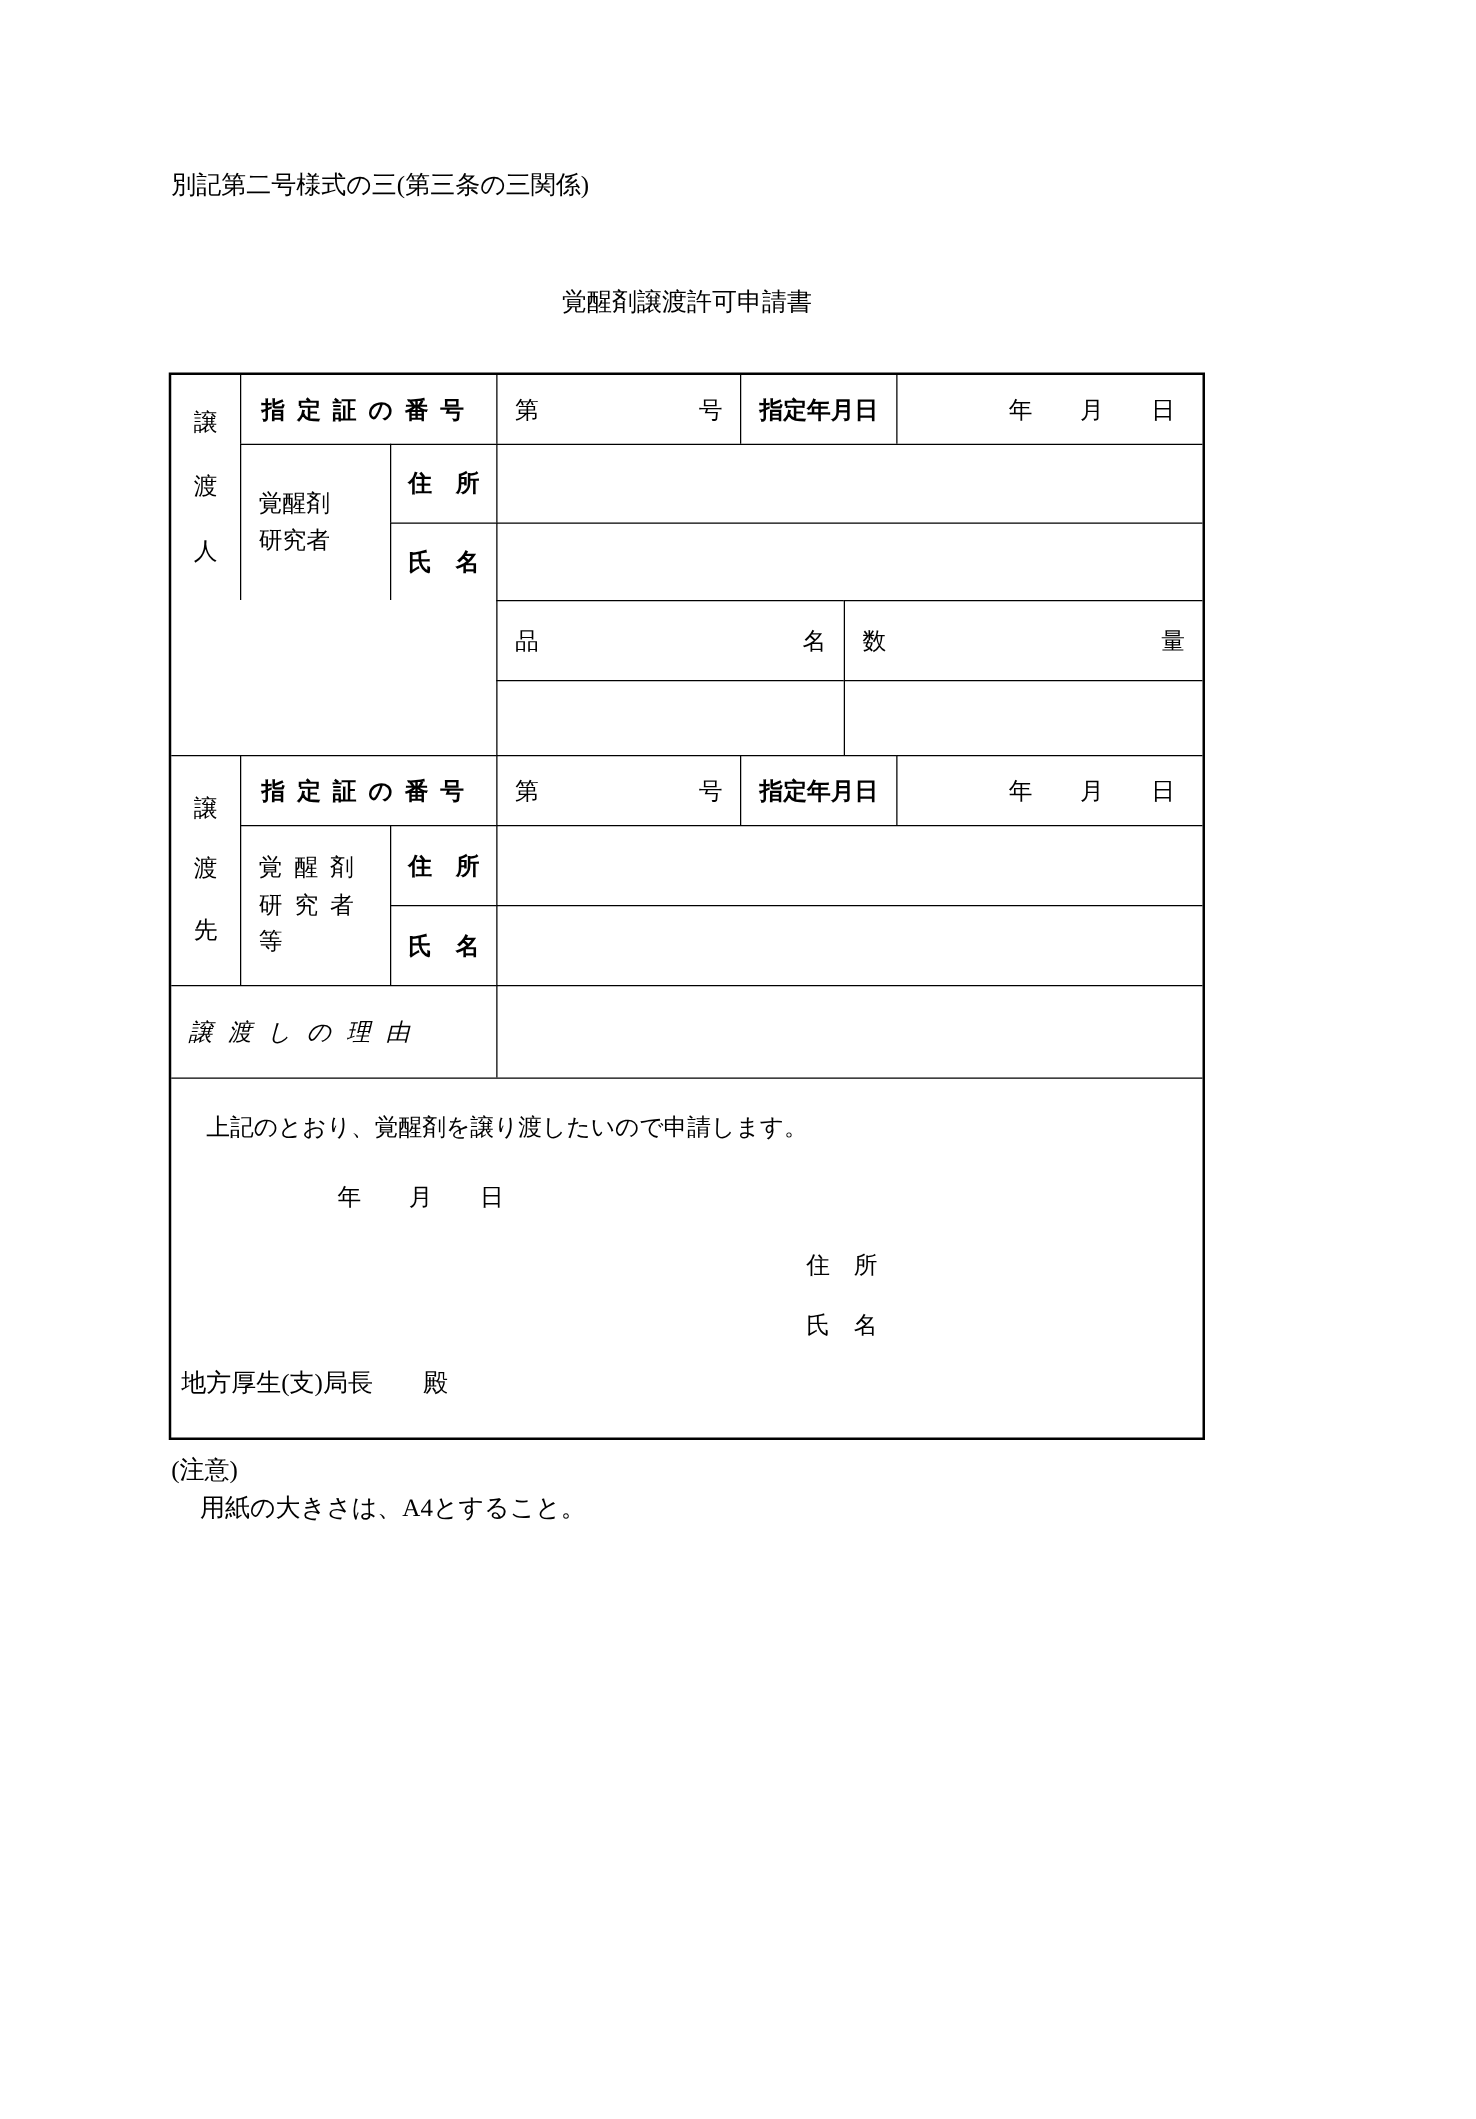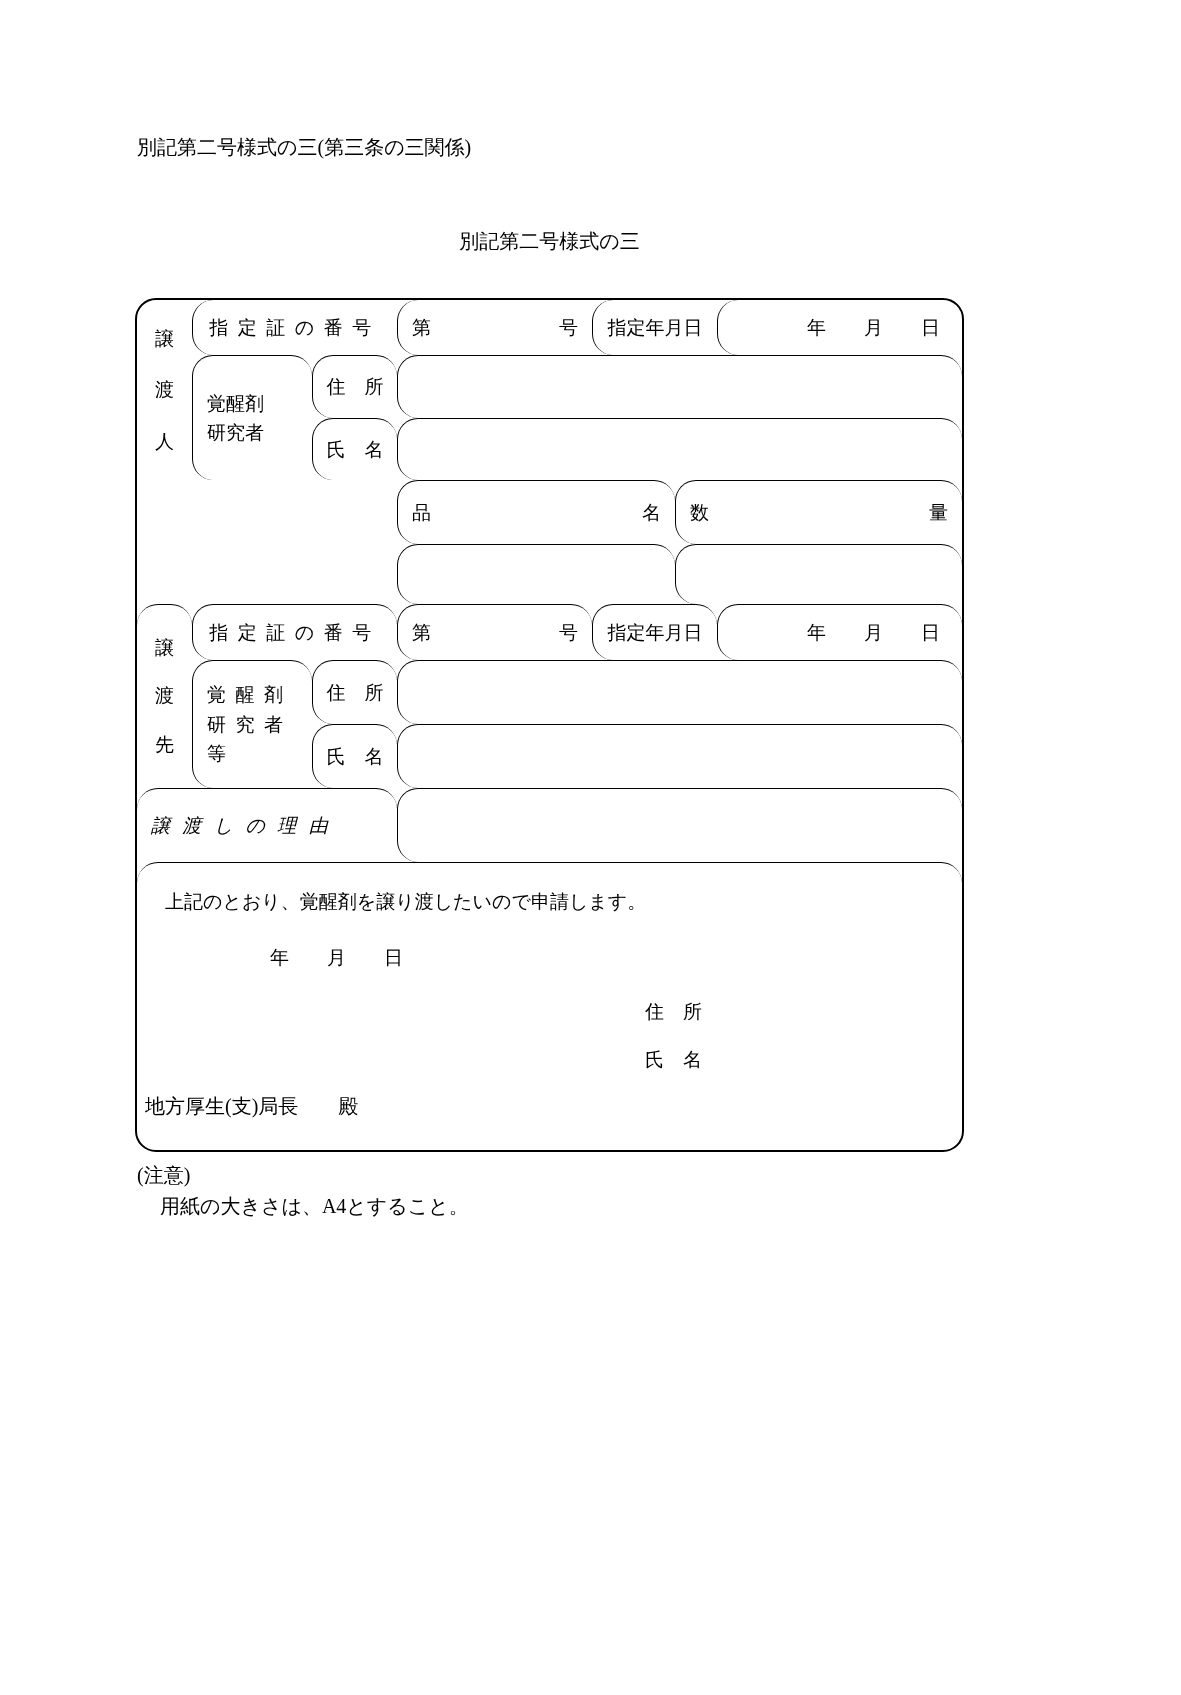--- a/index.html
+++ b/index.html
@@ -1,15 +1,15 @@
 <!DOCTYPE html>
 <html><head>
 <meta charset="utf-8">
 <style>
-  * { margin:0; padding:0; box-sizing:border-box;border-radius:21px; }
+  * { margin:0; padding:0; box-sizing:border-box; }
   html,body { background:#ffffff; }
   .sheet {
     position:relative;
     width:1181px; height:1695px;
     background:#ffffff; color:#000000;
     font-family:"Liberation Serif","DejaVu Serif",serif;
     font-size:19px;
     overflow:hidden;
   }
   .form-ref {
@@ -45,21 +45,21 @@
   }
   .no-bl { border-left:none; }
   .no-bt { border-top:none; }
 
   .vlabel {
     justify-content:center; text-align:center;
     white-space:pre-line; line-height:2.7;
     padding:0 4px;
   }
   .vlabel-c { line-height:2.55; }
-  .center { justify-content:center; }
+  .center { justify-content:center;font-weight:bold; }
   .right-pad { justify-content:flex-end; padding-right:22px; }
   .between { justify-content:space-between; padding:0 14px; }
   .ls-5 { letter-spacing:0.5em; }
   .ls-65 { letter-spacing:0.65em; }
   .ls-35 { letter-spacing:0.35em; }
   .multiline { white-space:pre-line; line-height:1.55;font-family:Liberation Serif, serif; }
   .researcher { padding-left:14px; }
   .sect-b-label { padding:0 12px; line-height:1.7; }
 
   .abs { position:absolute; white-space:nowrap; }
@@ -73,21 +73,21 @@
   .notes-body    { position:absolute; left:160px; top:1193px; font-size:20px; }
 </style>
 </head>
 <body>
 
 <div class="sheet">
 
   <div class="form-ref">別記第二号様式の三(第三条の三関係)</div>
 
   <div class="title-wrap">
-    <span class="page-title">別記第二号様式の三</span>
+    <span class="page-title">覚醒剤譲渡許可申請書</span>
   </div>
 
   <div class="app-table">
 
     <div class="band band-a">
       <div class="c vlabel no-bl no-bt" style="grid-column:1; grid-row:1/4;">譲
 渡
 人</div>
       <div class="c center ls-5 no-bt" style="grid-column:2/4; grid-row:1;">指定証の番号</div>
       <div class="c between no-bt" style="grid-column:4; grid-row:1;">

